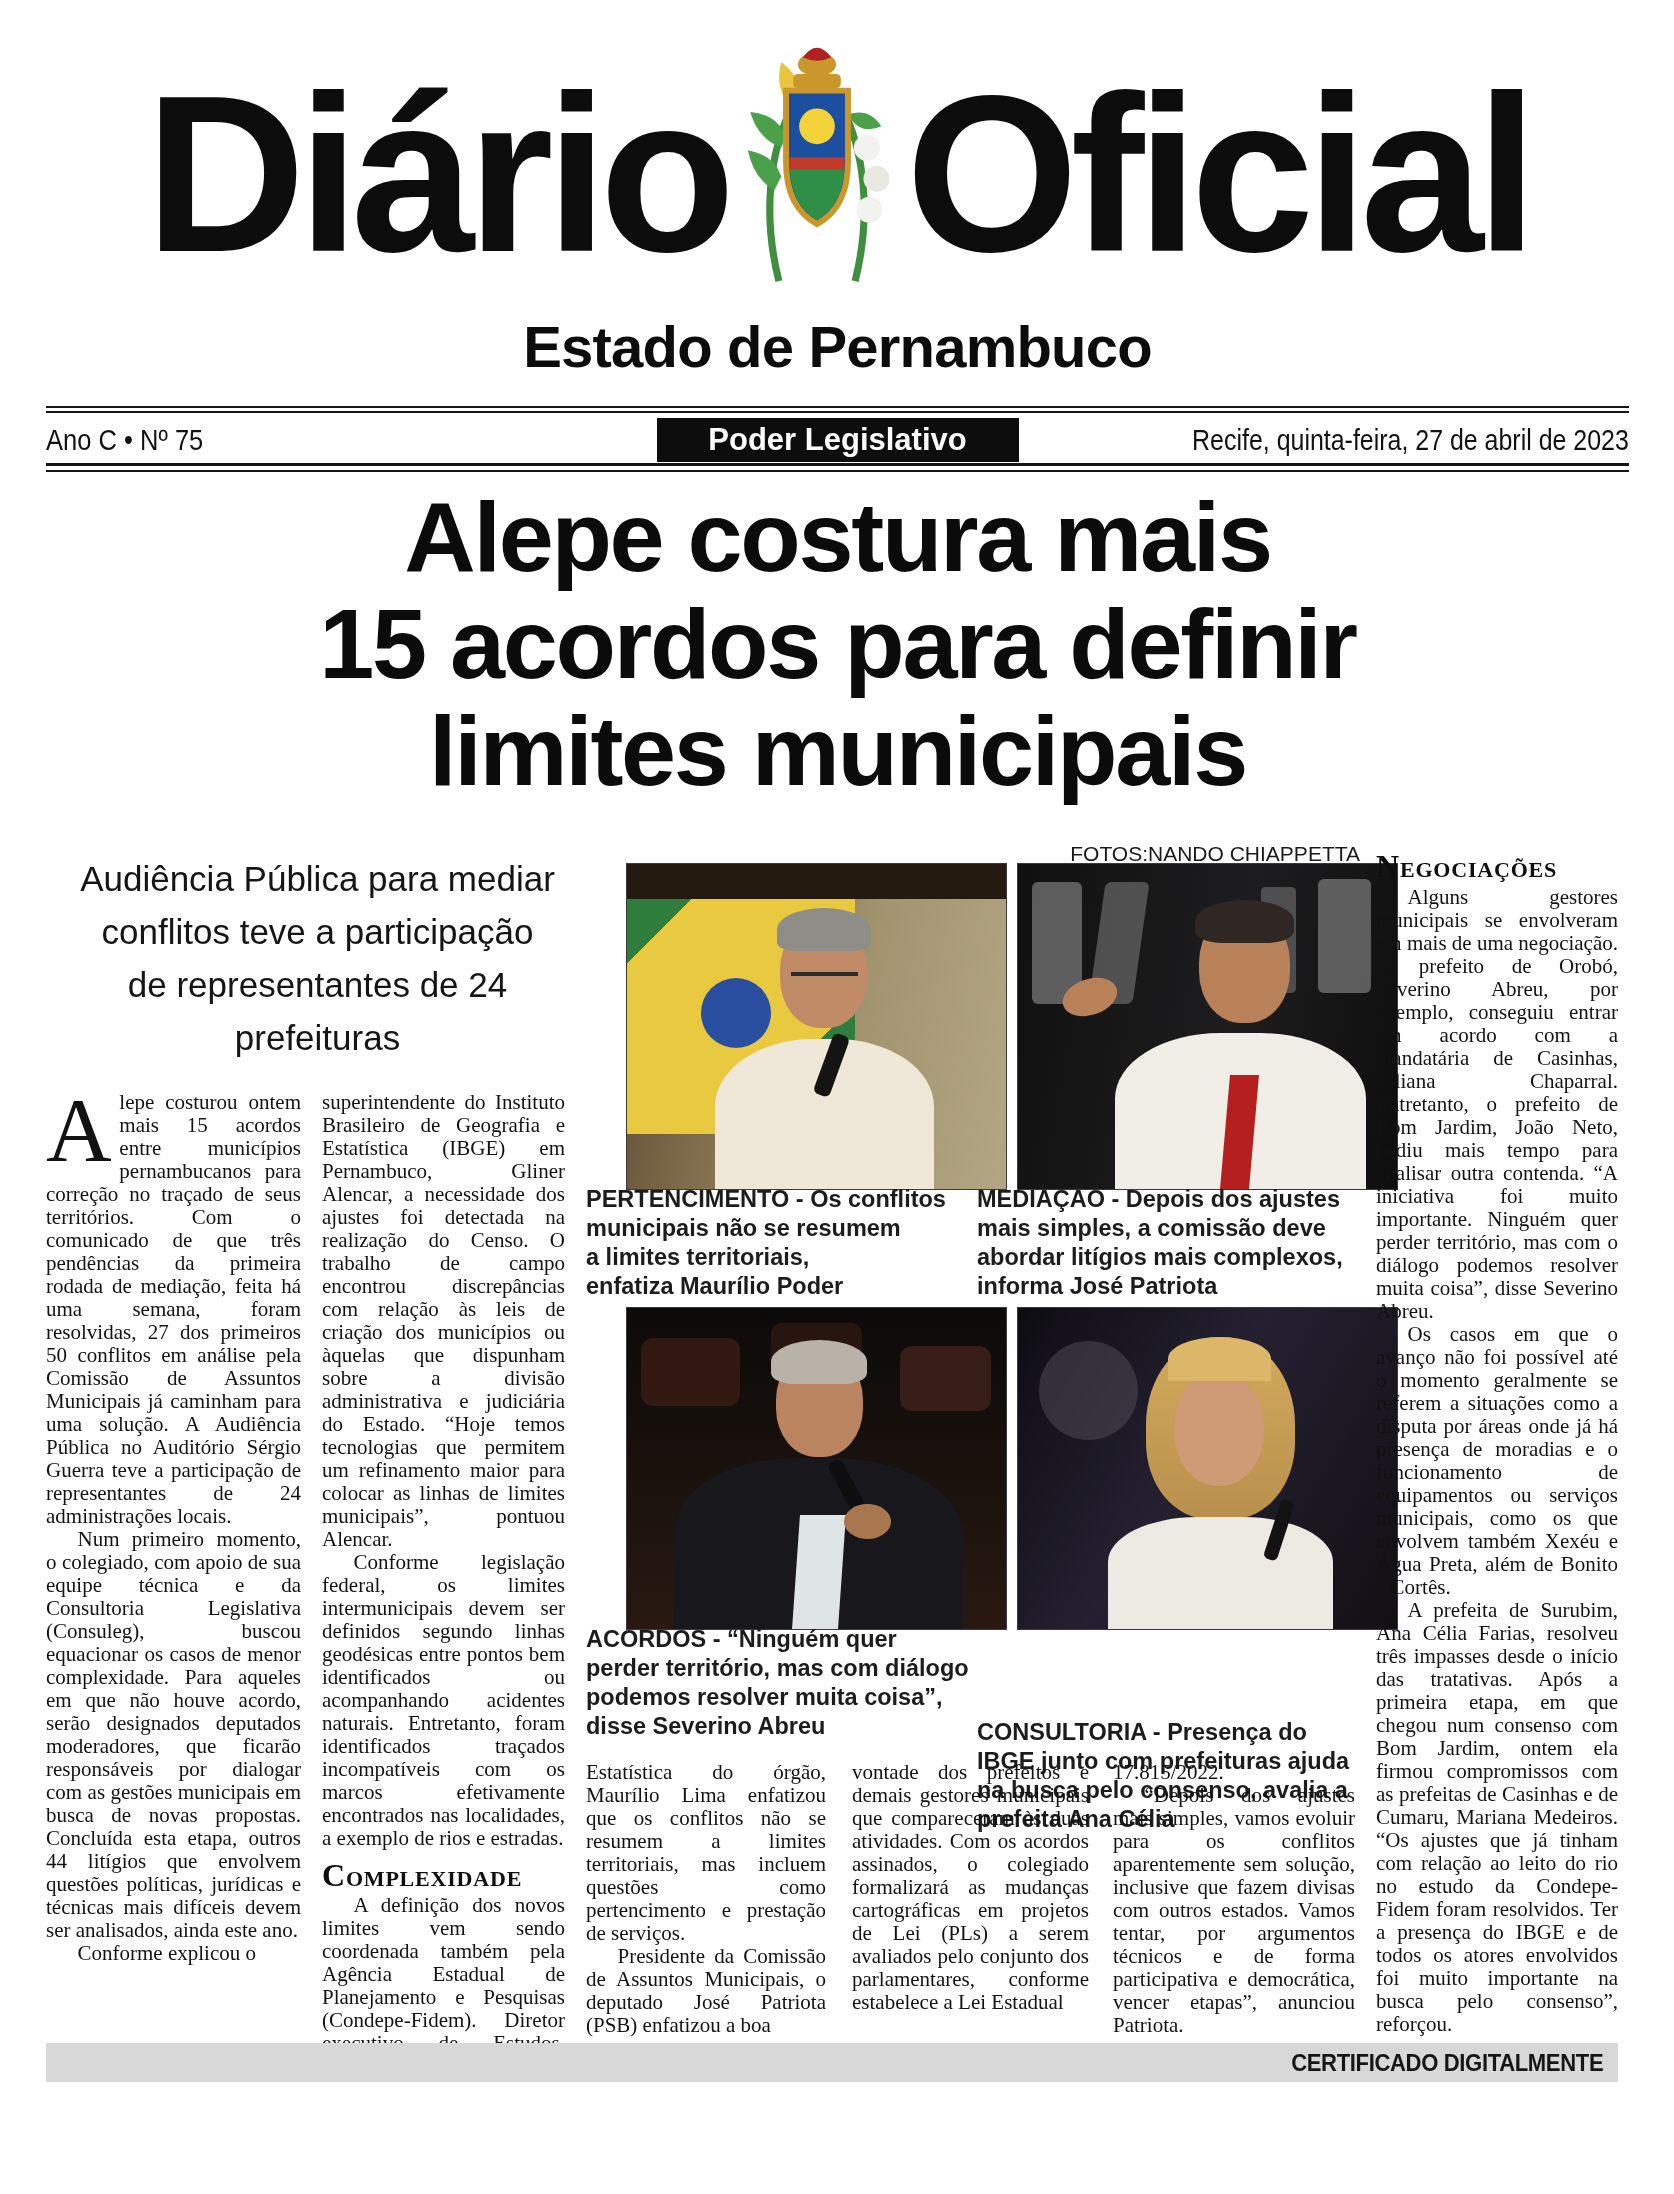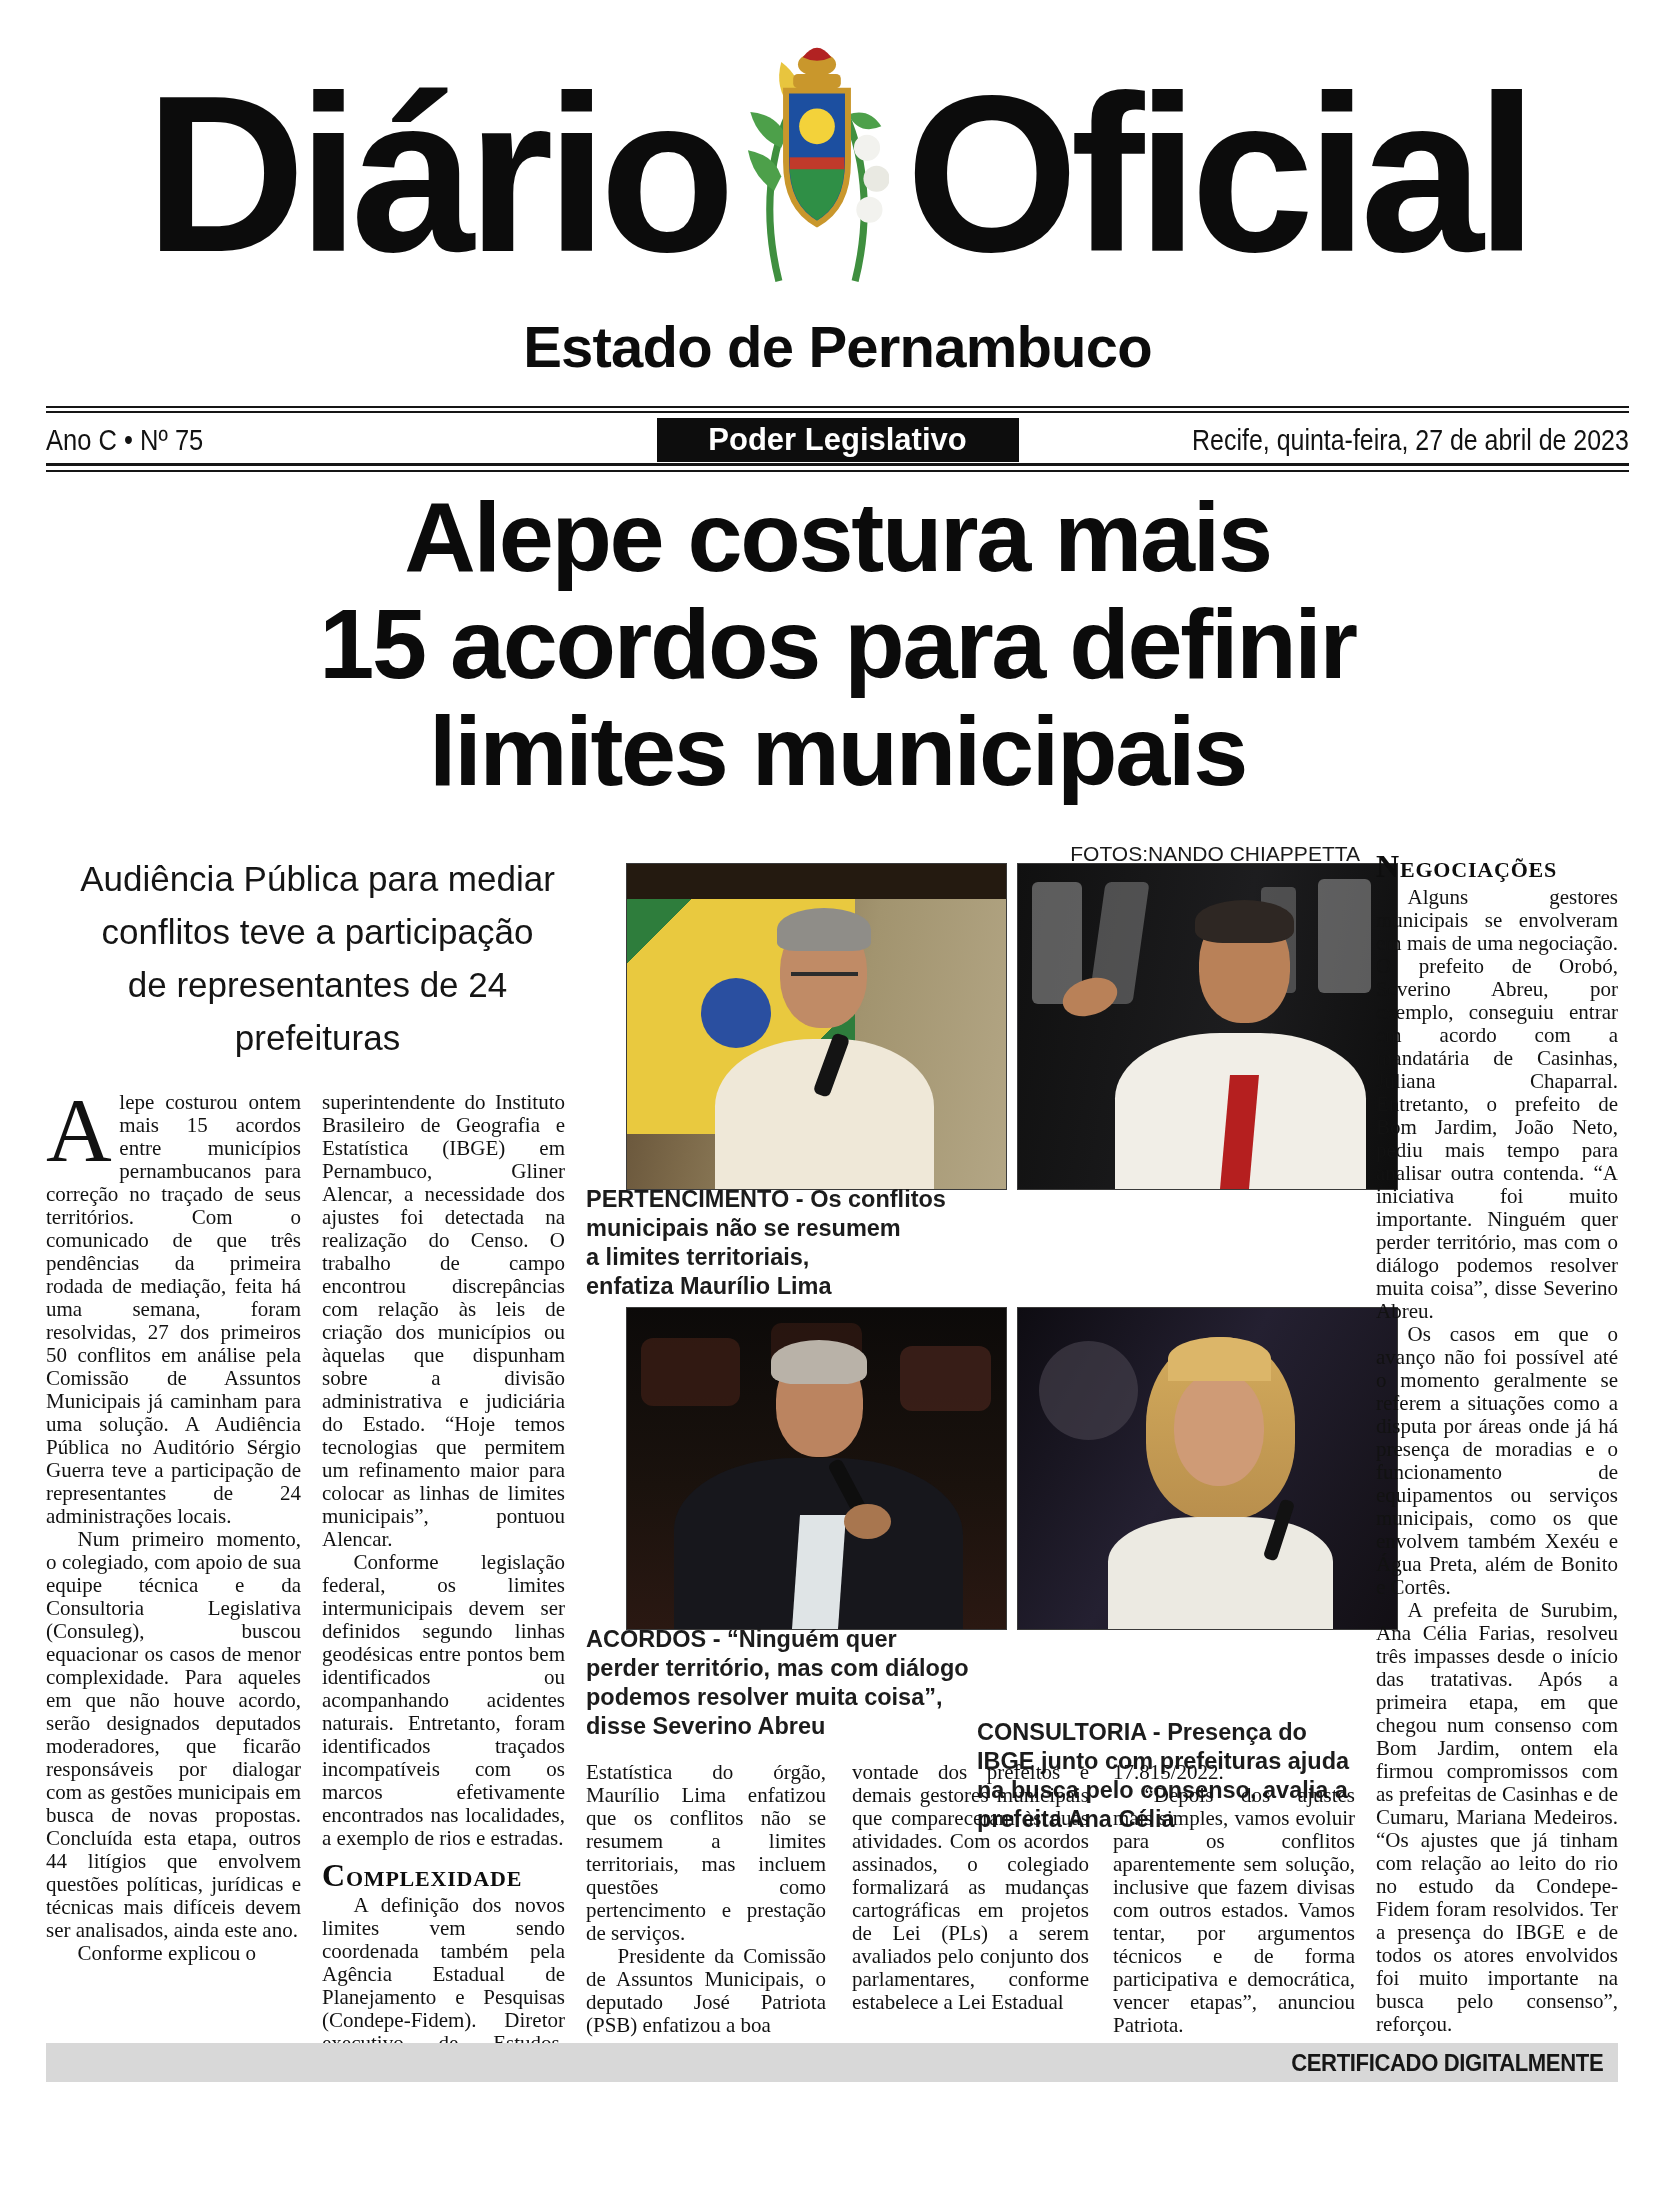--- a/index.html
+++ b/index.html
@@ -198,34 +198,38 @@
     <div class="p1-globe"></div>
     <div class="p1-shirt"></div>
     <div class="p1-head"></div>
     <div class="p1-hair"></div>
     <div class="p1-glasses"></div>
     <div class="p1-mic"></div>
   </figure>
   <div class="caption cap1">PERTENCIMENTO - Os conflitos
 municipais não se resumem
 a limites territoriais,
-enfatiza Maurílio Lima</div>
+enfatiza Maurílio Poder</div>
 
   <figure class="photo ph2">
     <div class="p2-bg"></div>
     <div class="p2-s1"></div>
     <div class="p2-s2"></div>
     <div class="p2-s3"></div>
     <div class="p2-s4"></div>
     <div class="p2-hand"></div>
     <div class="p2-shirt"></div>
     <div class="p2-tie"></div>
     <div class="p2-head"></div>
     <div class="p2-hair"></div>
   </figure>
+  <div class="caption cap2">MEDIAÇÃO - Depois dos ajustes
+mais simples, a comissão deve
+abordar litígios mais complexos,
+informa José Patriota</div>
 
   <figure class="photo ph3">
     <div class="p3-bg"></div>
     <div class="p3-seat1"></div>
     <div class="p3-seat2"></div>
     <div class="p3-seat3"></div>
     <div class="p3-suit"></div>
     <div class="p3-shirt"></div>
     <div class="p3-head"></div>
     <div class="p3-hair"></div>

